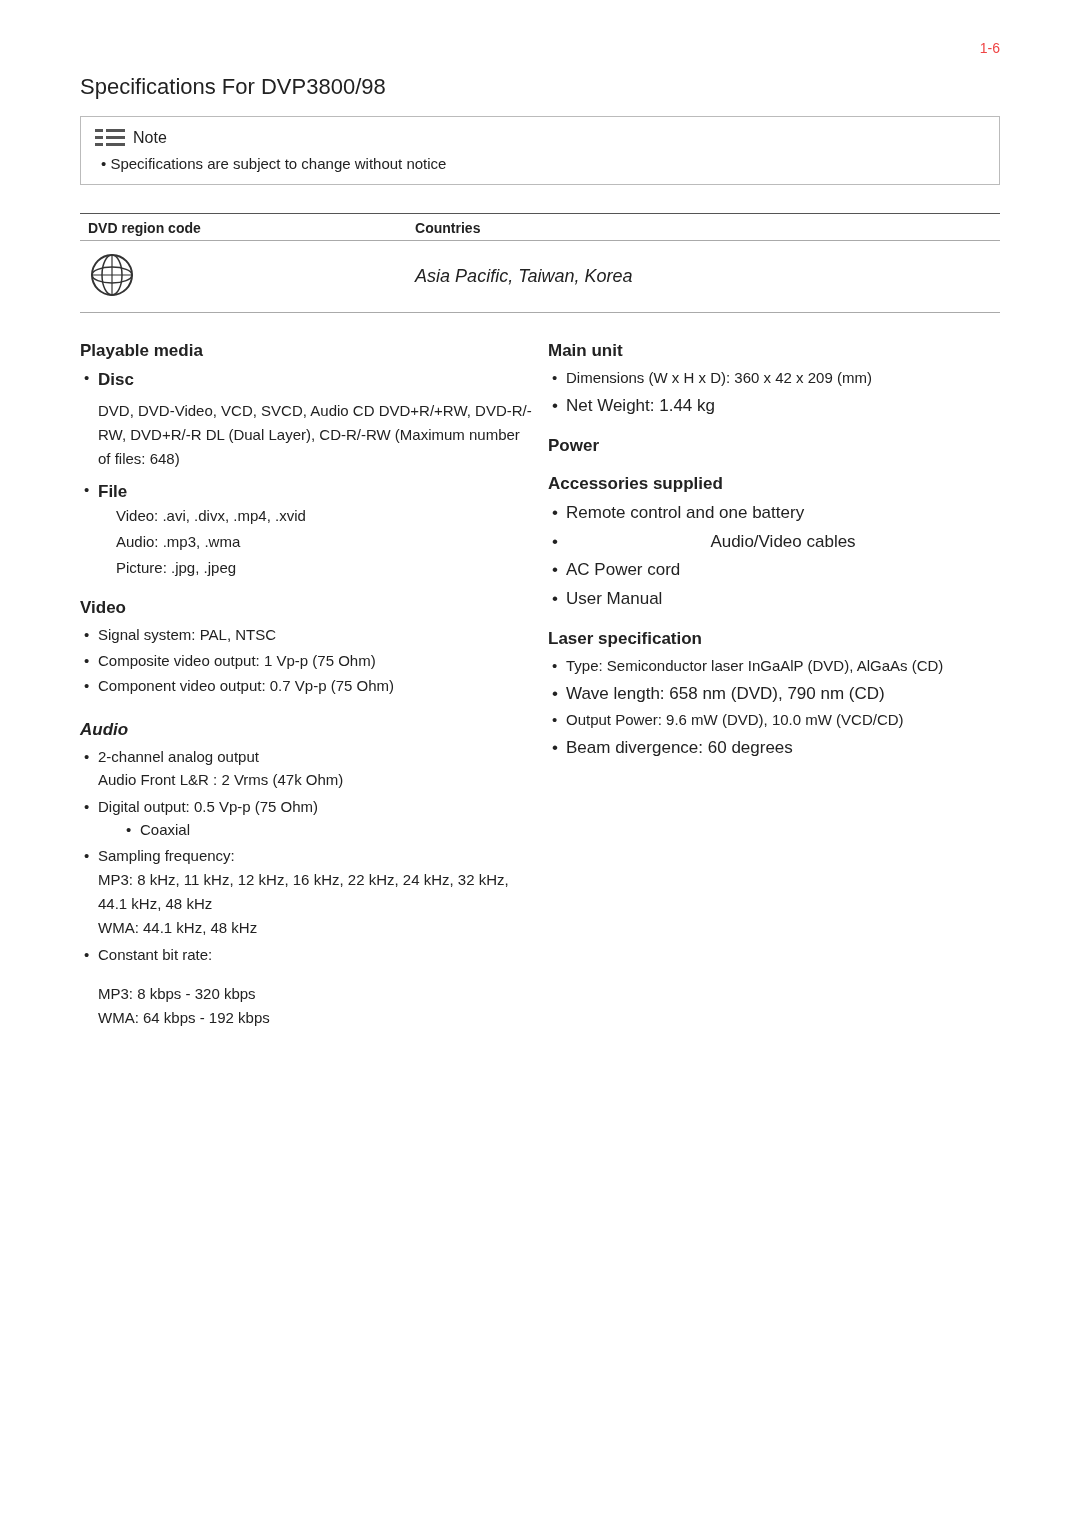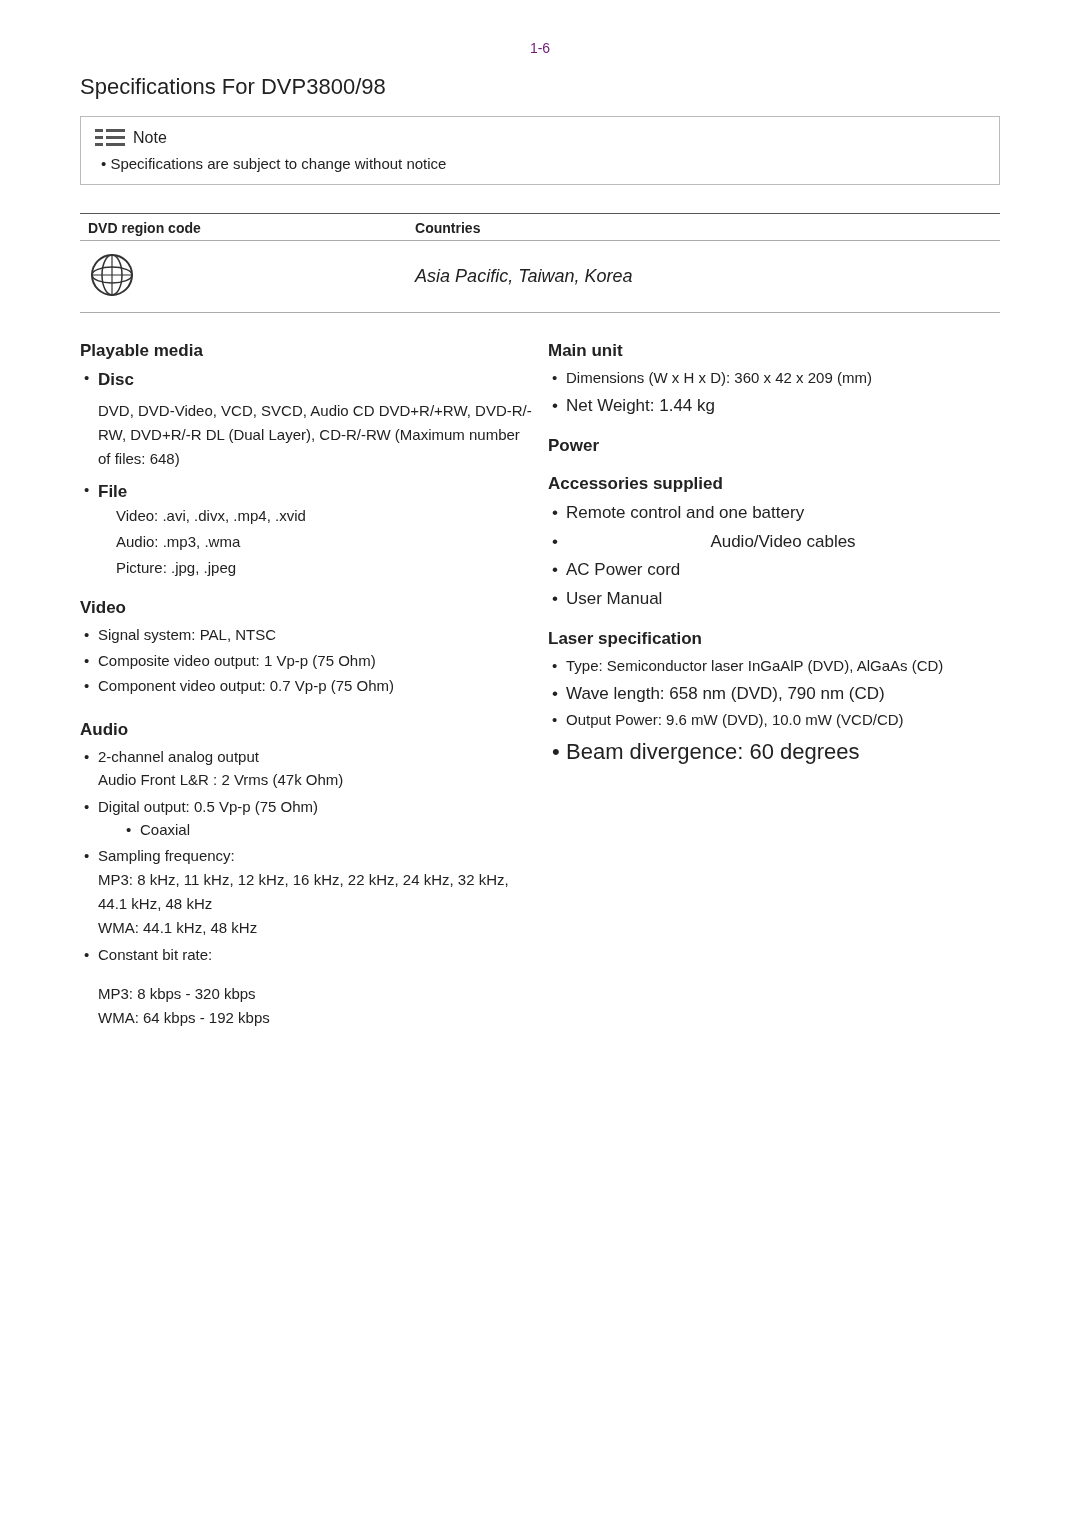--- a/index.html
+++ b/index.html
@@ -6,23 +6,23 @@
     body {
       background: #fff;
       font-family: Arial, Helvetica, sans-serif;
       font-size: 15px;
       color: #222;
       width: 1080px;
       min-height: 1527px;
       padding: 40px 80px;
     }
     .page-number {
-      text-align: center;
+      text-align: right;
       font-size: 14px;
-      color: #701a75;
+      color: #ef4444;
       margin-bottom: 18px;
     }
     .page-title {
       font-size: 22px;
       font-weight: normal;
       margin-bottom: 16px;
     }
     .note-box {
       border: 1.5px solid #bbb;
       padding: 10px 18px 12px 14px;
@@ -219,21 +219,21 @@
       </li>
     </ul>
 
     <div class="section-heading">Video</div>
     <ul class="bullet-list">
       <li>Signal system: PAL, NTSC</li>
       <li>Composite video output: 1 Vp-p (75 Ohm)</li>
       <li>Component video output: 0.7 Vp-p (75 Ohm)</li>
     </ul>
 
-    <div class="section-heading" style="margin-top:22px;">Audio</div>
+    <div class="section-heading" style="margin-top:22px;font-style:italic;">Audio</div>
     <ul class="bullet-list">
       <li>
         <span>2-channel analog output</span>
         <div class="indent-text" style="padding-left:0;">Audio Front L&amp;R : 2 Vrms (47k Ohm)</div>
       </li>
       <li style="margin-top:4px;">
         <span>Digital output: 0.5 Vp-p (75 Ohm)</span>
         <ul class="sub-bullet-list">
           <li>Coaxial</li>
         </ul>
@@ -268,17 +268,17 @@
       <li style="font-size:17px;text-align:center;">Audio/Video cables</li>
       <li style="font-size:17px;">AC Power cord</li>
       <li style="font-size:17px;">User Manual</li>
     </ul>
 
     <div class="section-heading">Laser specification</div>
     <ul class="bullet-list">
       <li class="small-text">Type: Semiconductor laser InGaAlP (DVD), AlGaAs (CD)</li>
       <li style="font-size:17px;">Wave length: 658 nm (DVD), 790 nm (CD)</li>
       <li class="small-text">Output Power: 9.6 mW (DVD), 10.0 mW (VCD/CD)</li>
-      <li style="font-size:22px;">Beam divergence: 60 degrees</li>
+      <li style="font-size:17px;">Beam divergence: 60 degrees</li>
     </ul>
 
   </div>
 </div>
 
 </body></html>

